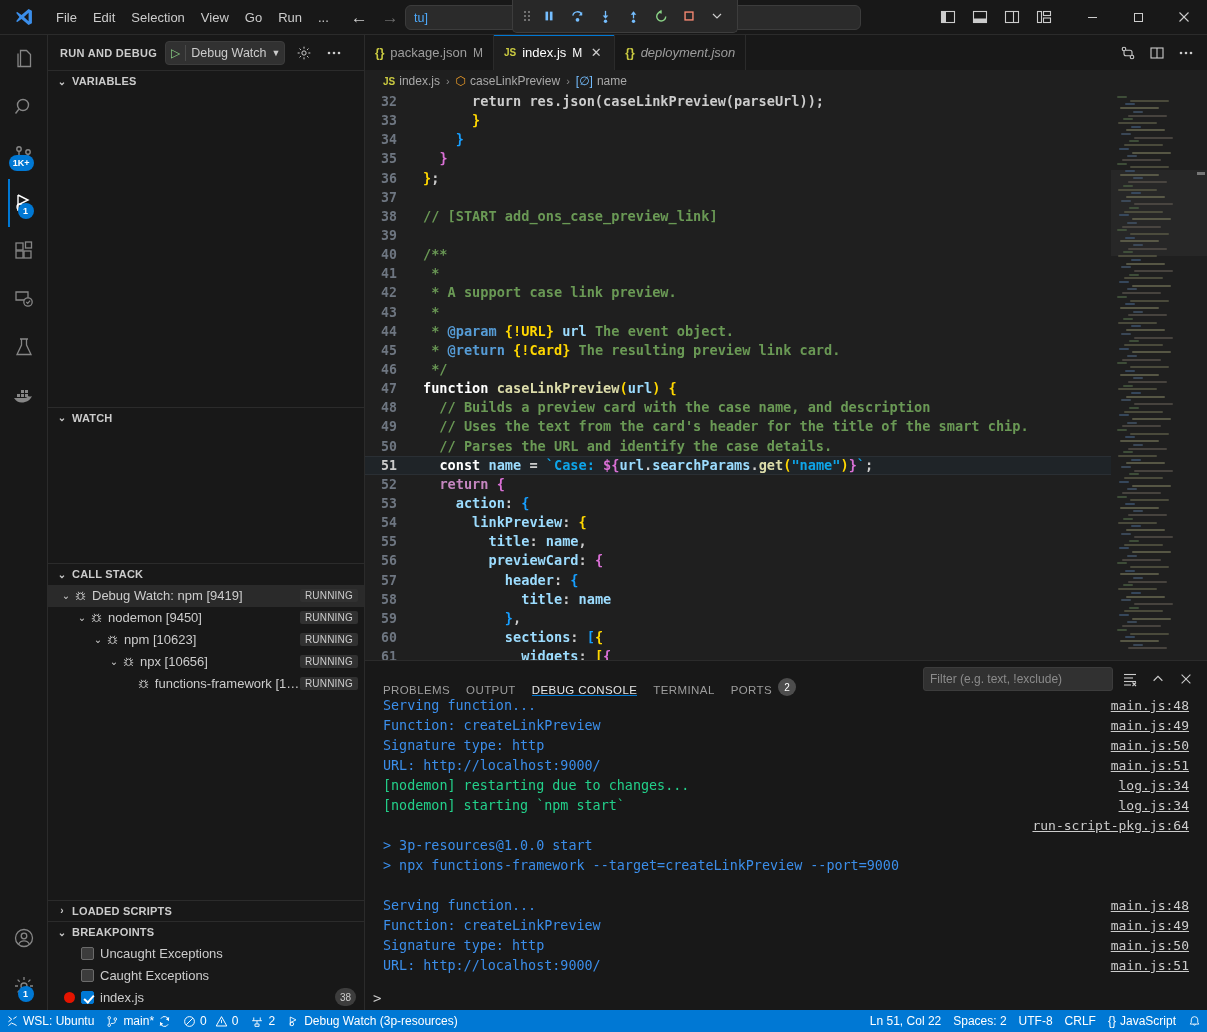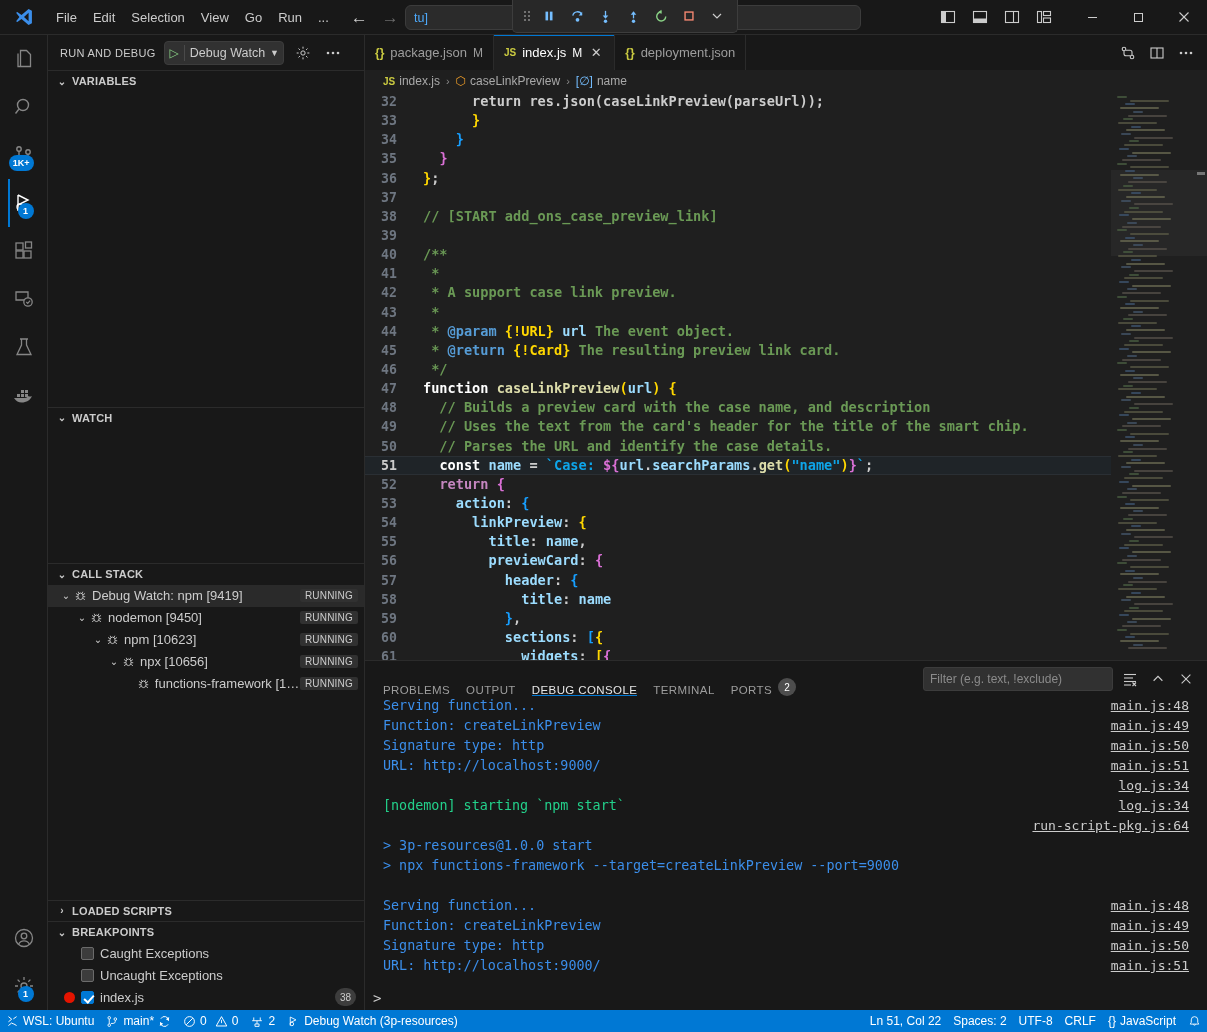--- a/index.html
+++ b/index.html
@@ -75,21 +75,21 @@
 
   
   .sidebar {
     width: 317px; flex: 0 0 317px; background: #181818;
     display: flex; flex-direction: column; border-right: 1px solid #2b2b2b;
   }
   .sb-header {
     height: 35px; display: flex; align-items: center; padding: 0 8px 0 12px;
     flex: 0 0 35px; gap: 8px;
   }
-  .sb-title { font-size: 11px; font-weight: normal; letter-spacing: .3px; color: #cccccc; text-transform: uppercase; }
+  .sb-title { font-size: 11px; font-weight: bold; letter-spacing: .3px; color: #cccccc; text-transform: uppercase; }
   .config-pill {
     display: flex; align-items: center; background: #313131; border-radius: 4px;
     height: 24px; padding: 0 4px 0 5px; gap: 5px; border: 1px solid #3c3c3c;
   }
   .config-pill .play { color: #89d185; font-size: 12px; line-height:1; }
   .config-sep { width:1px; height:16px; background:#4a4a4a; }
   .config-name { font-size: 12.5px; color: #cccccc; }
   .chev { color: #cccccc; font-size: 9px; }
   .sb-hdr-icon { width: 22px; height: 22px; display:flex; align-items:center; justify-content:center; color:#cccccc; border-radius:4px; }
 
@@ -142,21 +142,21 @@
   .tabs-row { height: 35px; display: flex; background: #181818; flex: 0 0 35px; }
   .tab {
     display: flex; align-items: center; gap: 6px; padding: 0 10px;
     font-size: 13px; color: #9d9d9d; background: #181818;
     border-right: 1px solid #2b2b2b; position: relative; min-width: 0;
   }
   .tab.active { background: #1f1f1f; color: #ffffff; }
   .tab.active::before {
     content:''; position:absolute; top:0; left:0; right:0; height:1px; background:#0078d4;
   }
-  .tab.preview .tab-name { }
+  .tab.preview .tab-name { font-style: italic; }
   .tab-ico { font-size: 12px; font-weight: bold; }
   .ico-json { color: #cbcb41; }
   .ico-js { color: #cbcb41; font-size: 10px; font-weight: bold; }
   .tab-dirty { font-size: 12px; color: inherit; }
   .tab-close { font-size: 13px; width: 16px; text-align:center; color:#cccccc; }
   .tabs-actions { margin-left:auto; display:flex; align-items:center; gap:3px; padding-right: 8px; }
   .tab-action { width: 26px; height: 26px; display:flex; align-items:center; justify-content:center; border-radius:4px; color:#cccccc; }
 
   .breadcrumb {
     height: 22px; display: flex; align-items: center; gap: 4px;
@@ -593,27 +593,27 @@
 
       <div class="section-header">
         <span class="twisty">⌄</span>
         <span>BREAKPOINTS</span>
       </div>
       <div class="section-body" id="breakpoints-list" style="height:70px">
           <div class="bp-row">
             <span style="width:10px;flex:0 0 10px"></span>
             <span style="width:11px;flex:0 0 11px"></span>
             <span class="cbox"></span>
-            <span>Caught Exceptions</span>
+            <span>Uncaught Exceptions</span>
           </div>
           <div class="bp-row">
             <span style="width:10px;flex:0 0 10px"></span>
             <span style="width:11px;flex:0 0 11px"></span>
             <span class="cbox"></span>
-            <span>Uncaught Exceptions</span>
+            <span>Caught Exceptions</span>
           </div>
           <div class="bp-row">
             <span style="width:10px;flex:0 0 10px"></span>
             <span class="bp-dot"></span>
             <span class="cbox checked"></span>
             <span>index.js</span>
             <span class="bp-badge">38</span>
           </div>
         </div>
     </div>
@@ -914,21 +914,21 @@
                   <line x1="13" y1="3" x2="3" y2="13" stroke="currentColor" stroke-width="1.3"></line>
                 </svg>
             </div>
           </div>
         </div>
         <div class="console-body" id="console-body">
             <div class="cons-line"><span class="c-blue">Serving function...</span><span class="cons-link">main.js:48</span></div>
             <div class="cons-line"><span class="c-blue">Function: createLinkPreview</span><span class="cons-link">main.js:49</span></div>
             <div class="cons-line"><span class="c-blue">Signature type: http</span><span class="cons-link">main.js:50</span></div>
             <div class="cons-line"><span class="c-blue">URL: http://localhost:9000/</span><span class="cons-link">main.js:51</span></div>
-            <div class="cons-line"><span class="cons-link">log.js:34</span></div>
+            <div class="cons-line"><span class="c-green">[nodemon] restarting due to changes...</span><span class="cons-link">log.js:34</span></div>
             <div class="cons-line"><span class="c-green">[nodemon] starting `npm start`</span><span class="cons-link">log.js:34</span></div>
             <div class="cons-line"><span class="c-white"></span><span class="cons-link">run-script-pkg.js:64</span></div>
             <div class="cons-line"><span class="c-blue">&gt; 3p-resources@1.0.0 start</span></div>
             <div class="cons-line"><span class="c-blue">&gt; npx functions-framework --target=createLinkPreview --port=9000</span></div>
             <div class="cons-line"><span class="c-white"></span></div>
             <div class="cons-line"><span class="c-blue">Serving function...</span><span class="cons-link">main.js:48</span></div>
             <div class="cons-line"><span class="c-blue">Function: createLinkPreview</span><span class="cons-link">main.js:49</span></div>
             <div class="cons-line"><span class="c-blue">Signature type: http</span><span class="cons-link">main.js:50</span></div>
             <div class="cons-line"><span class="c-blue">URL: http://localhost:9000/</span><span class="cons-link">main.js:51</span></div>
           </div>

